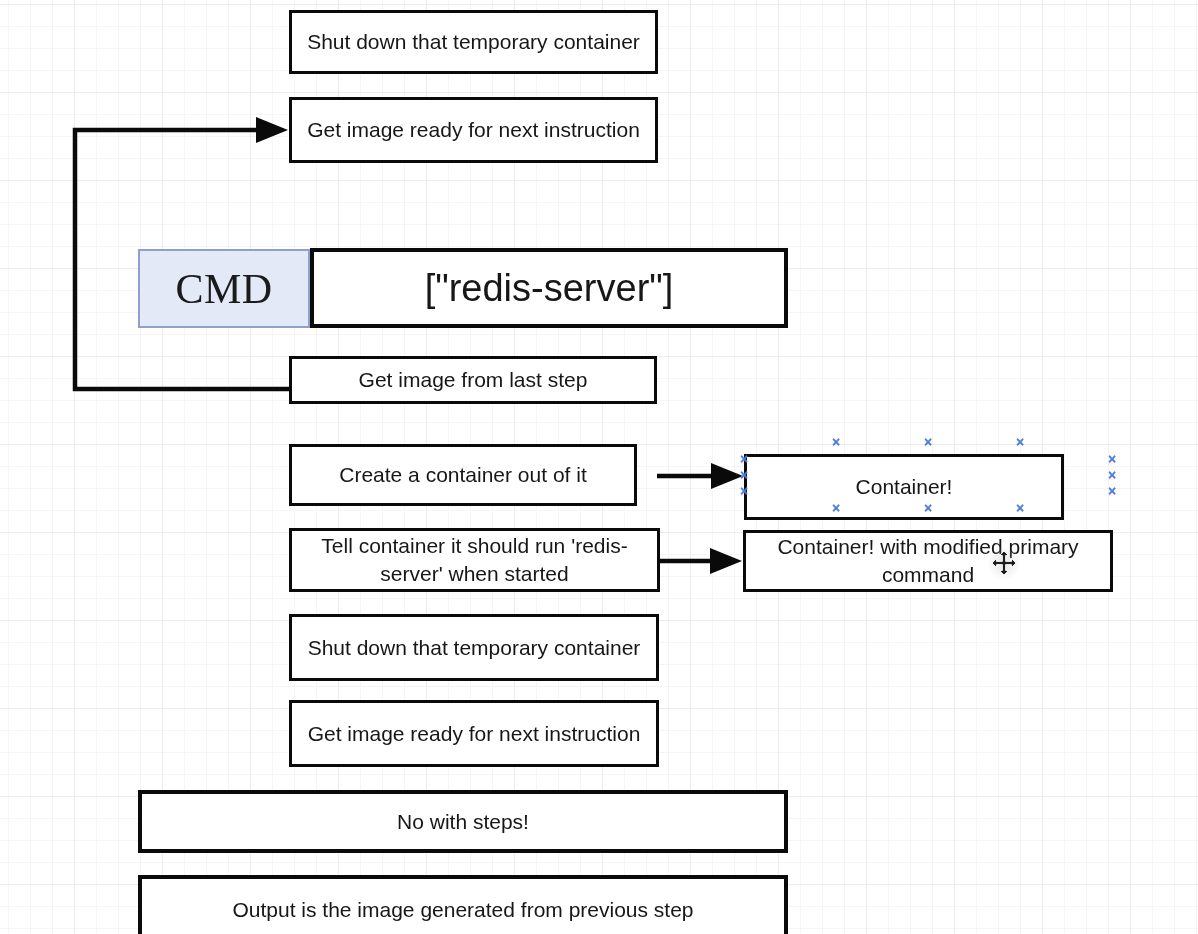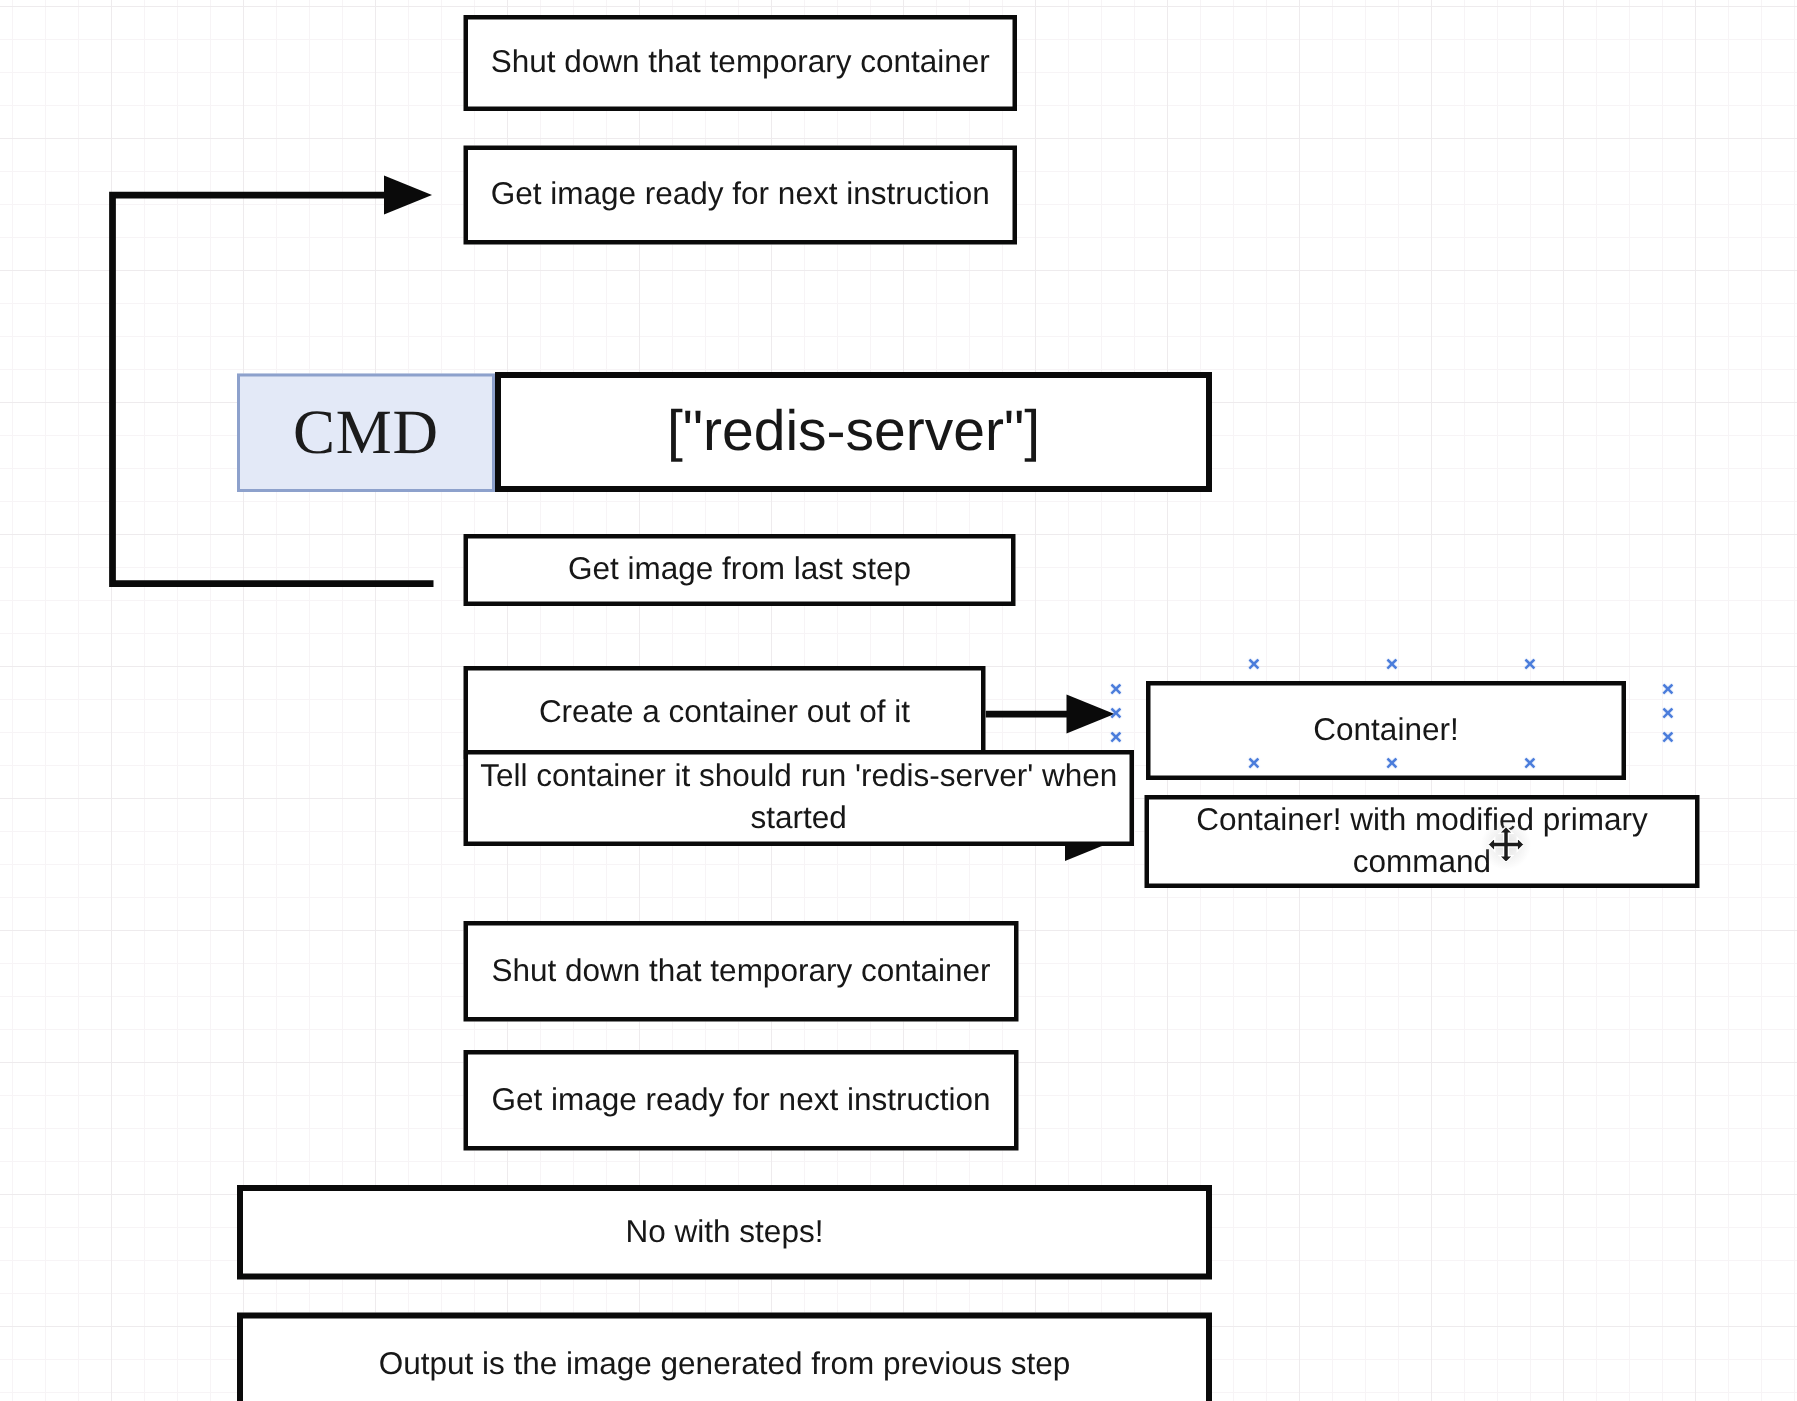--- a/index.html
+++ b/index.html
@@ -14,21 +14,20 @@
       linear-gradient(90deg, #f7f4f6 1px, transparent 1px);
     background-size:88px 88px,88px 88px,22px 22px,22px 22px;
     background-position:0 4px,74px 0,0 4px,8px 0;
   }
   .node{
     position:absolute;box-sizing:border-box;
     background:#ffffff;border:3.5px solid #0a0a0a;
     display:flex;align-items:center;justify-content:center;
     text-align:center;font-size:21px;line-height:28px;color:#171717;
     padding:0 6px;
-    margin-left:20px;
   }
   .node.big{border-width:4px;}
   .cmd-key{
     background:#e3e9f7;border:2.5px solid #8da1cc;color:#1b1b1b;
     font-size:42px;line-height:42px;letter-spacing:0.5px;font-family:Liberation Serif, serif;
   }
   .cmd-val{font-size:38px;line-height:40px;}
   .edges{position:absolute;left:0;top:0;pointer-events:none;}
   .edges g{pointer-events:all;}
   .cp{
@@ -87,21 +86,21 @@
   </div>
 
   <div class="node" style="left:289px;top:444px;width:348px;height:62px">
     <span>Create a container out of it</span>
   </div>
 
   <div class="node" style="left:744px;top:454px;width:320px;height:66px">
     <span>Container!</span>
   </div>
 
-  <div class="node" style="left:289px;top:500px;width:447px;height:64px">
+  <div class="node" style="left:289px;top:528px;width:371px;height:64px">
     <span>Tell container it should run 'redis-server' when started</span>
   </div>
 
   <div class="node" style="left:743px;top:530px;width:370px;height:62px">
     <span>Container! with modified primary command</span>
   </div>
 
   <div class="node" style="left:289px;top:614px;width:370px;height:67px">
     <span>Shut down that temporary container</span>
   </div>

